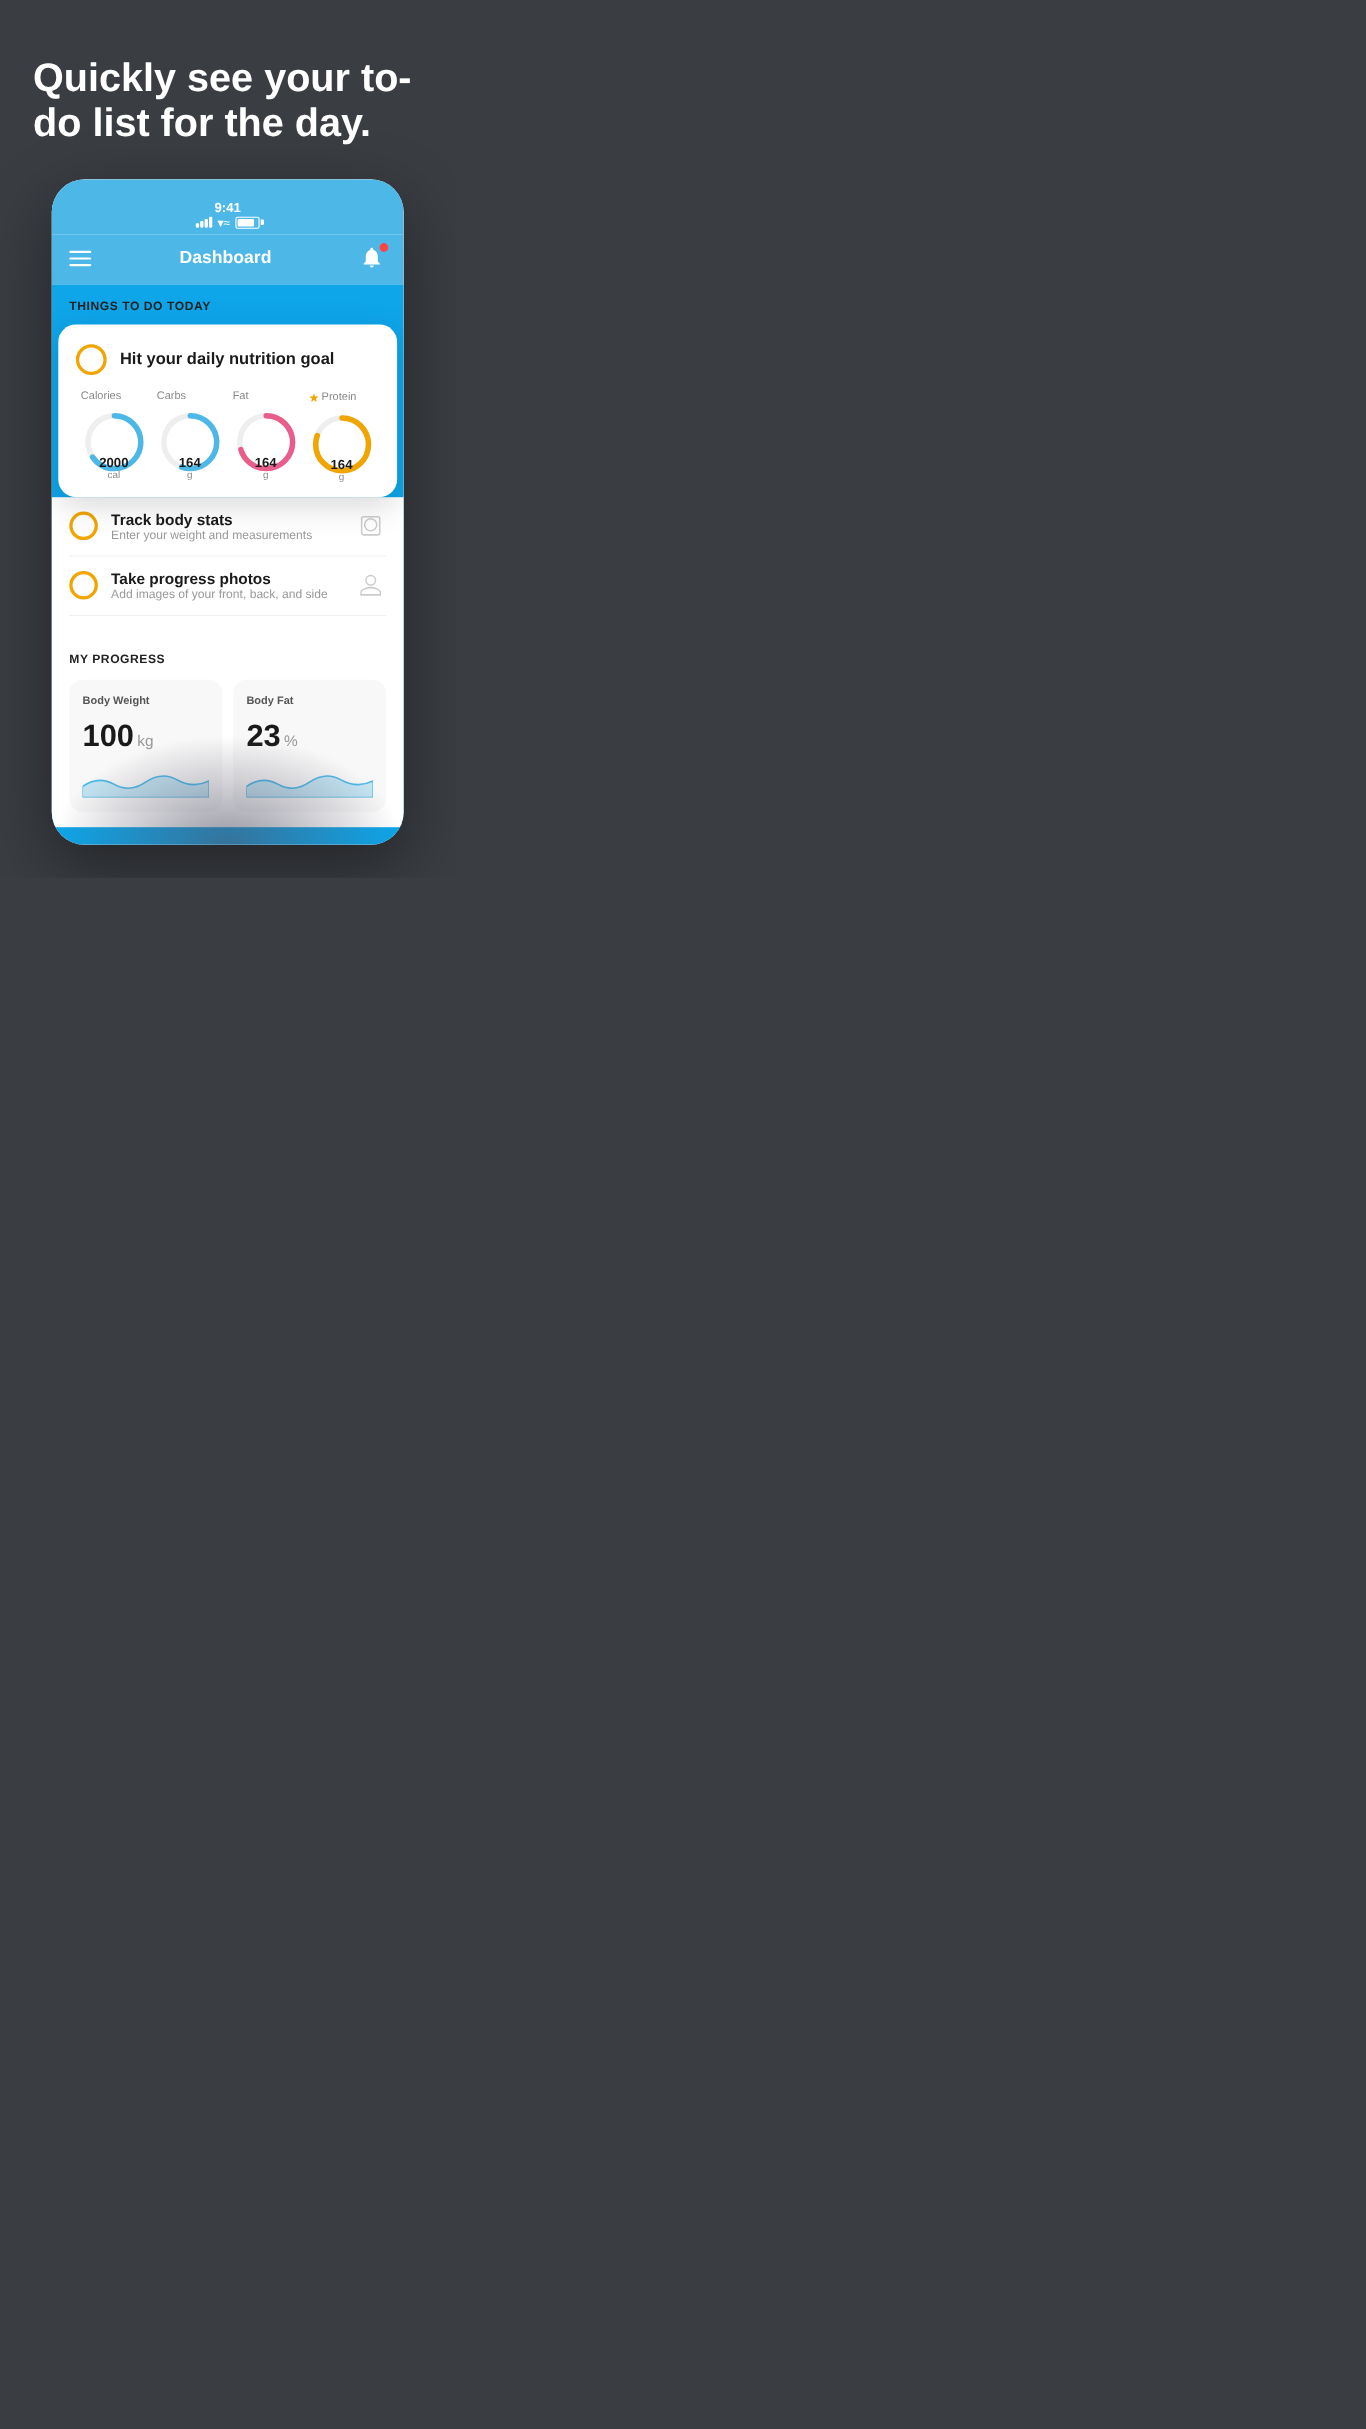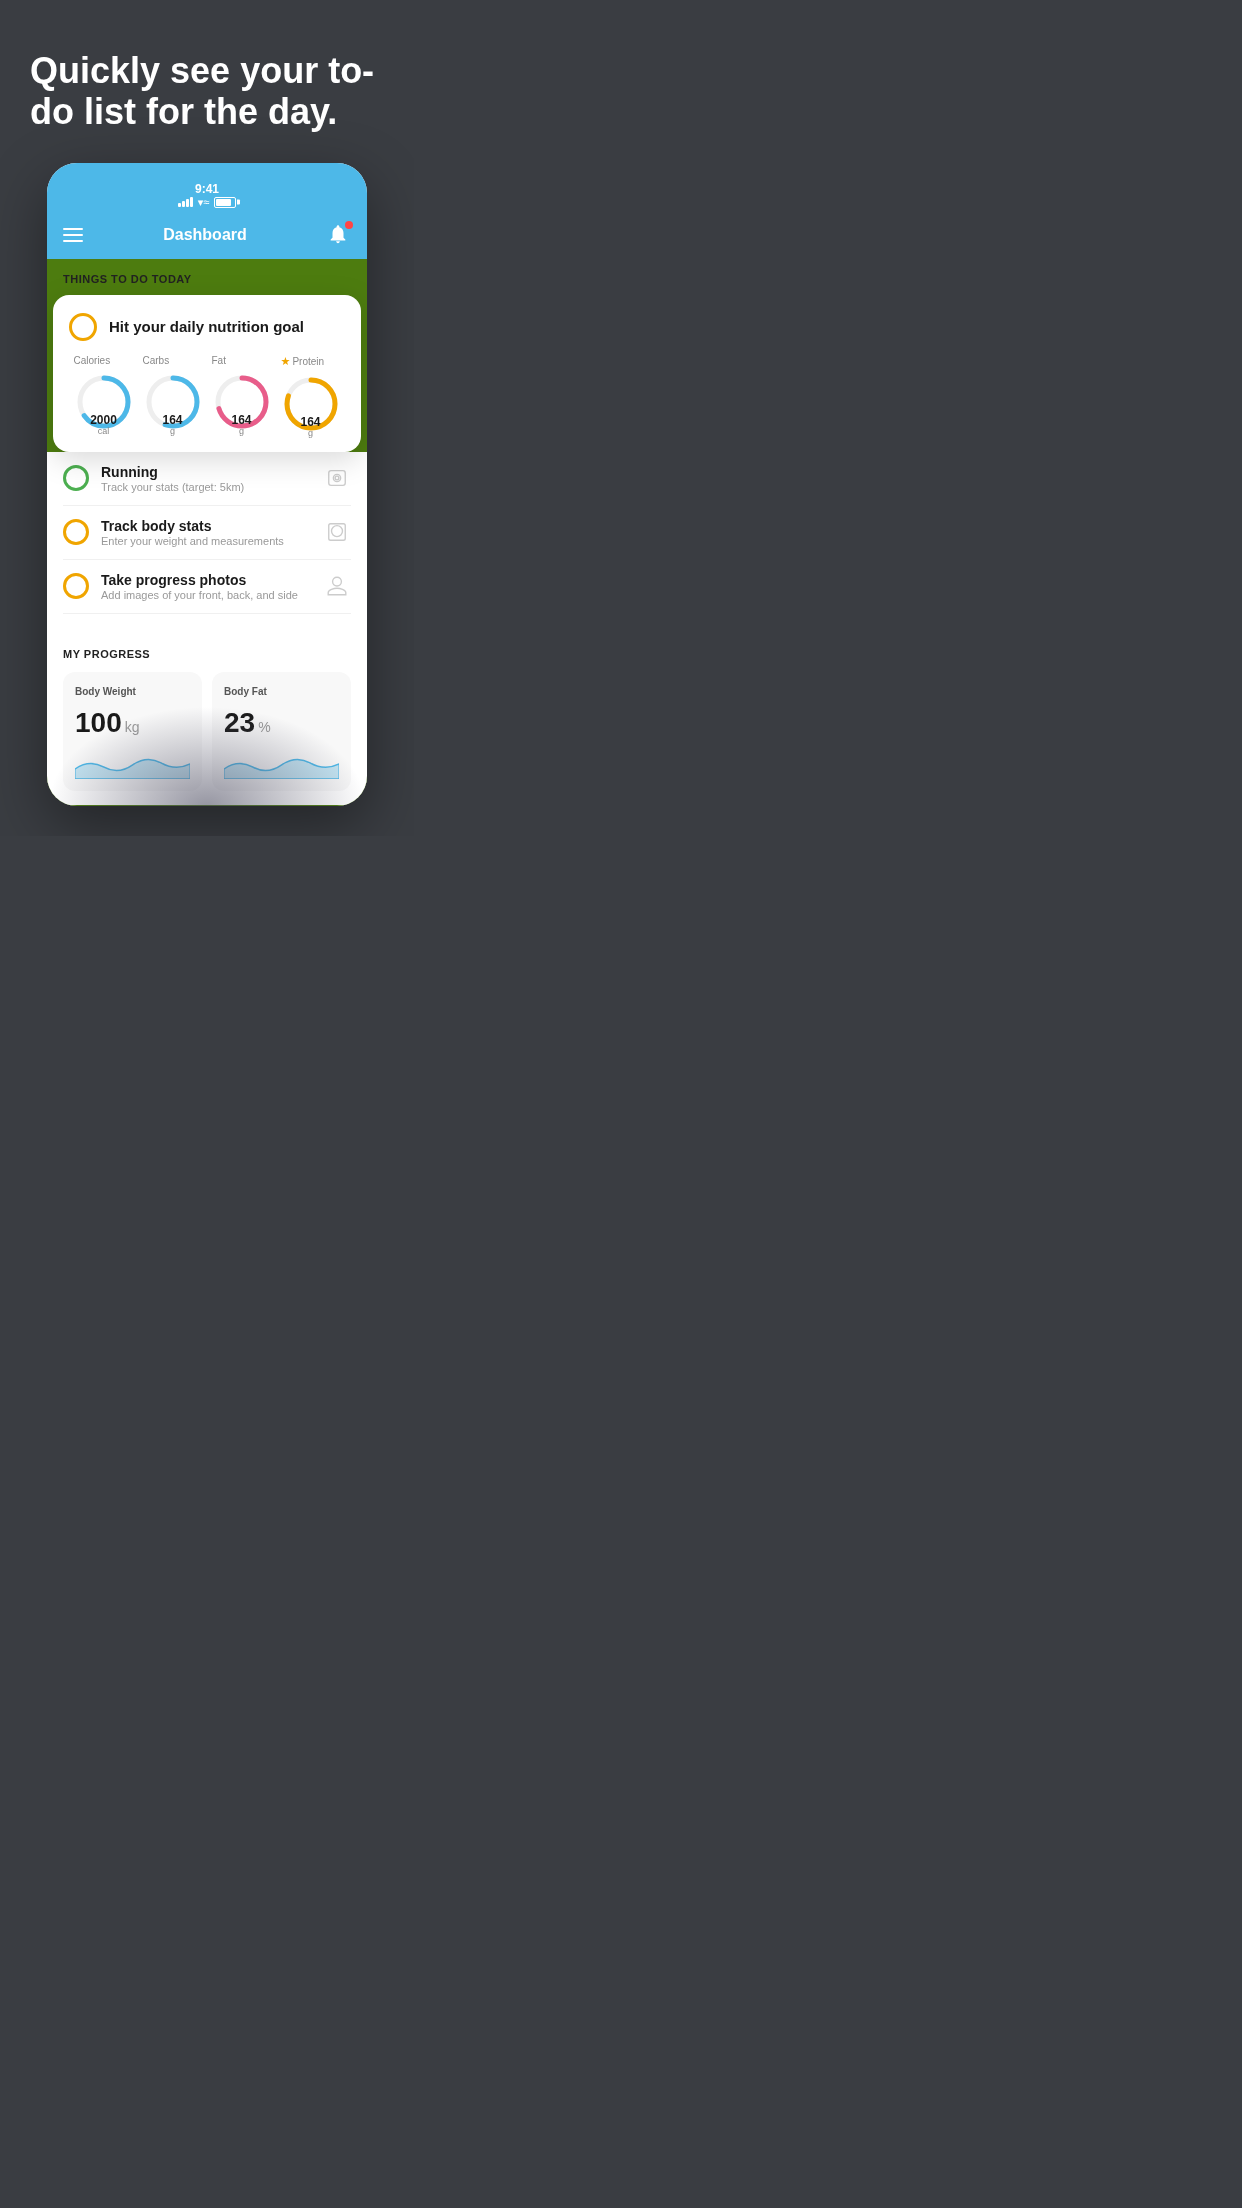--- a/index.html
+++ b/index.html
@@ -139,22 +139,22 @@
       top: -2px;
       right: -2px;
       width: 8px;
       height: 8px;
       background: #ff4444;
       border-radius: 50%;
     }
 
     
     .app-content {
-      background: #4d7c0f;
-      padding: 14px 16px 1px 16px;
+      background: #0ea5e9;
+      padding: 14px 16px 16px 16px;
     }
 
     .section-title {
       font-size: 11px;
       font-weight: 800;
       color: #222222;
       letter-spacing: 0.5px;
       margin-bottom: 10px;
     }
 
@@ -480,32 +480,20 @@
         <div class="donut-value">164</div>
         <div class="donut-unit">g</div>
       </div>
     </div>
   </div>
         </div>
     </div>
 
     <div class="todo-list" id="todo-list">
 
-    <div class="todo-item">
-    <div class="todo-circle green"></div>
-    <div class="todo-text">
-      <div class="todo-title">Running</div>
-      <div class="todo-subtitle">Track your stats (target: 5km)</div>
-    </div>
-    <div class="todo-icon">
-      <svg viewBox="0 0 24 24">
-              <path d="M21 6.5c0-1.38-1.12-2.5-2.5-2.5h-13C4.12 4 3 5.12 3 6.5v11C3 18.88 4.12 20 5.5 20h13c1.38 0 2.5-1.12 2.5-2.5v-11zM12 16c-2.21 0-4-1.79-4-4s1.79-4 4-4 4 1.79 4 4-1.79 4-4 4zm0-6c-1.1 0-2 .9-2 2s.9 2 2 2 2-.9 2-2-.9-2-2-2z"></path>
-            </svg>
-    </div>
-  </div>
         <div class="todo-item">
     <div class="todo-circle yellow"></div>
     <div class="todo-text">
       <div class="todo-title">Track body stats</div>
       <div class="todo-subtitle">Enter your weight and measurements</div>
     </div>
     <div class="todo-icon">
       <svg viewBox="0 0 24 24">
               <path d="M19 3H5c-1.1 0-2 .9-2 2v14c0 1.1.9 2 2 2h14c1.1 0 2-.9 2-2V5c0-1.1-.9-2-2-2zm-7 14c-3.31 0-6-2.69-6-6s2.69-6 6-6 6 2.69 6 6-2.69 6-6 6z"></path>
             </svg>

